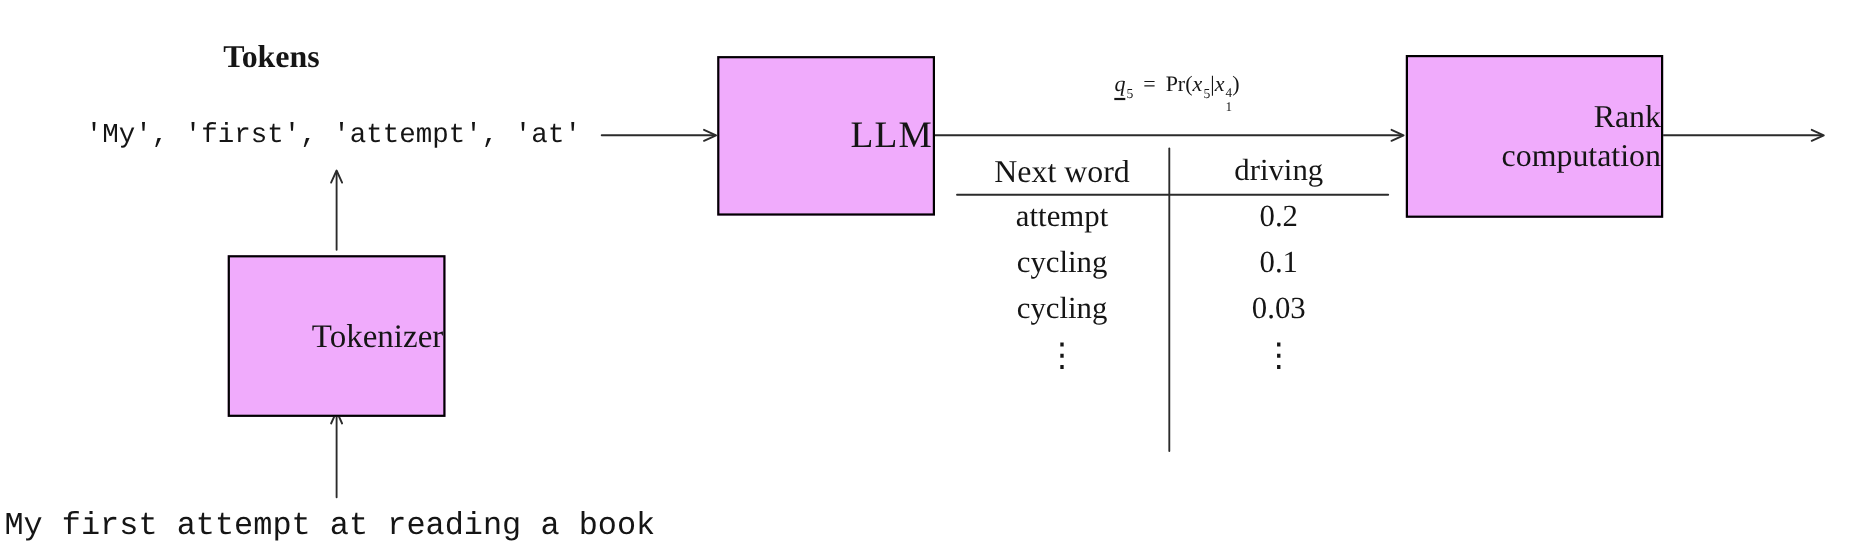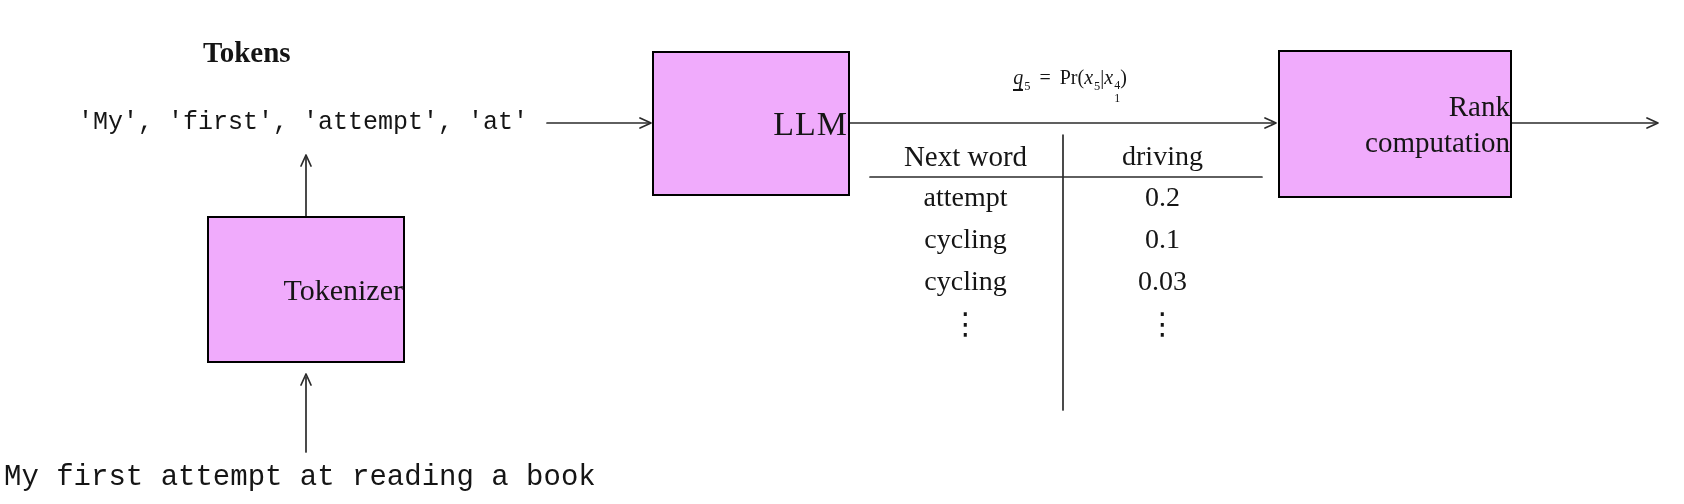--- a/index.html
+++ b/index.html
@@ -89,21 +89,21 @@
   </svg>
 
   <div class="abs tokens-title" style="left:203px; top:36px; width:200px;">Tokens</div>
 
   <div class="abs mono tokens-line" style="left:78px; top:108px;">'My', 'first', 'attempt', 'at'</div>
 
   <div class="node-box" style="left:652px; top:51px; width:194px; height:141px;">
     <span class="llm-label">LLM</span>
   </div>
 
-  <div class="node-box" style="left:207px; top:216px; width:194px; height:143px;">
+  <div class="node-box" style="left:207px; top:232px; width:194px; height:143px;">
     <span class="tok-label">Tokenizer</span>
   </div>
 
   <div class="node-box" style="left:1278px; top:50px; width:230px; height:144px;">
     <span class="rank-label">Rank</span>
     <span class="rank-label">computation</span>
   </div>
 
   <div class="abs math" style="left:920px; top:66px; width:300px;">
     <span class="it vec">q</span><span class="msub">5</span><span class="eq">=</span><span>Pr(</span><span class="it">x</span><span class="msub">5</span><span>|</span><span class="it">x</span><span class="supsub">

